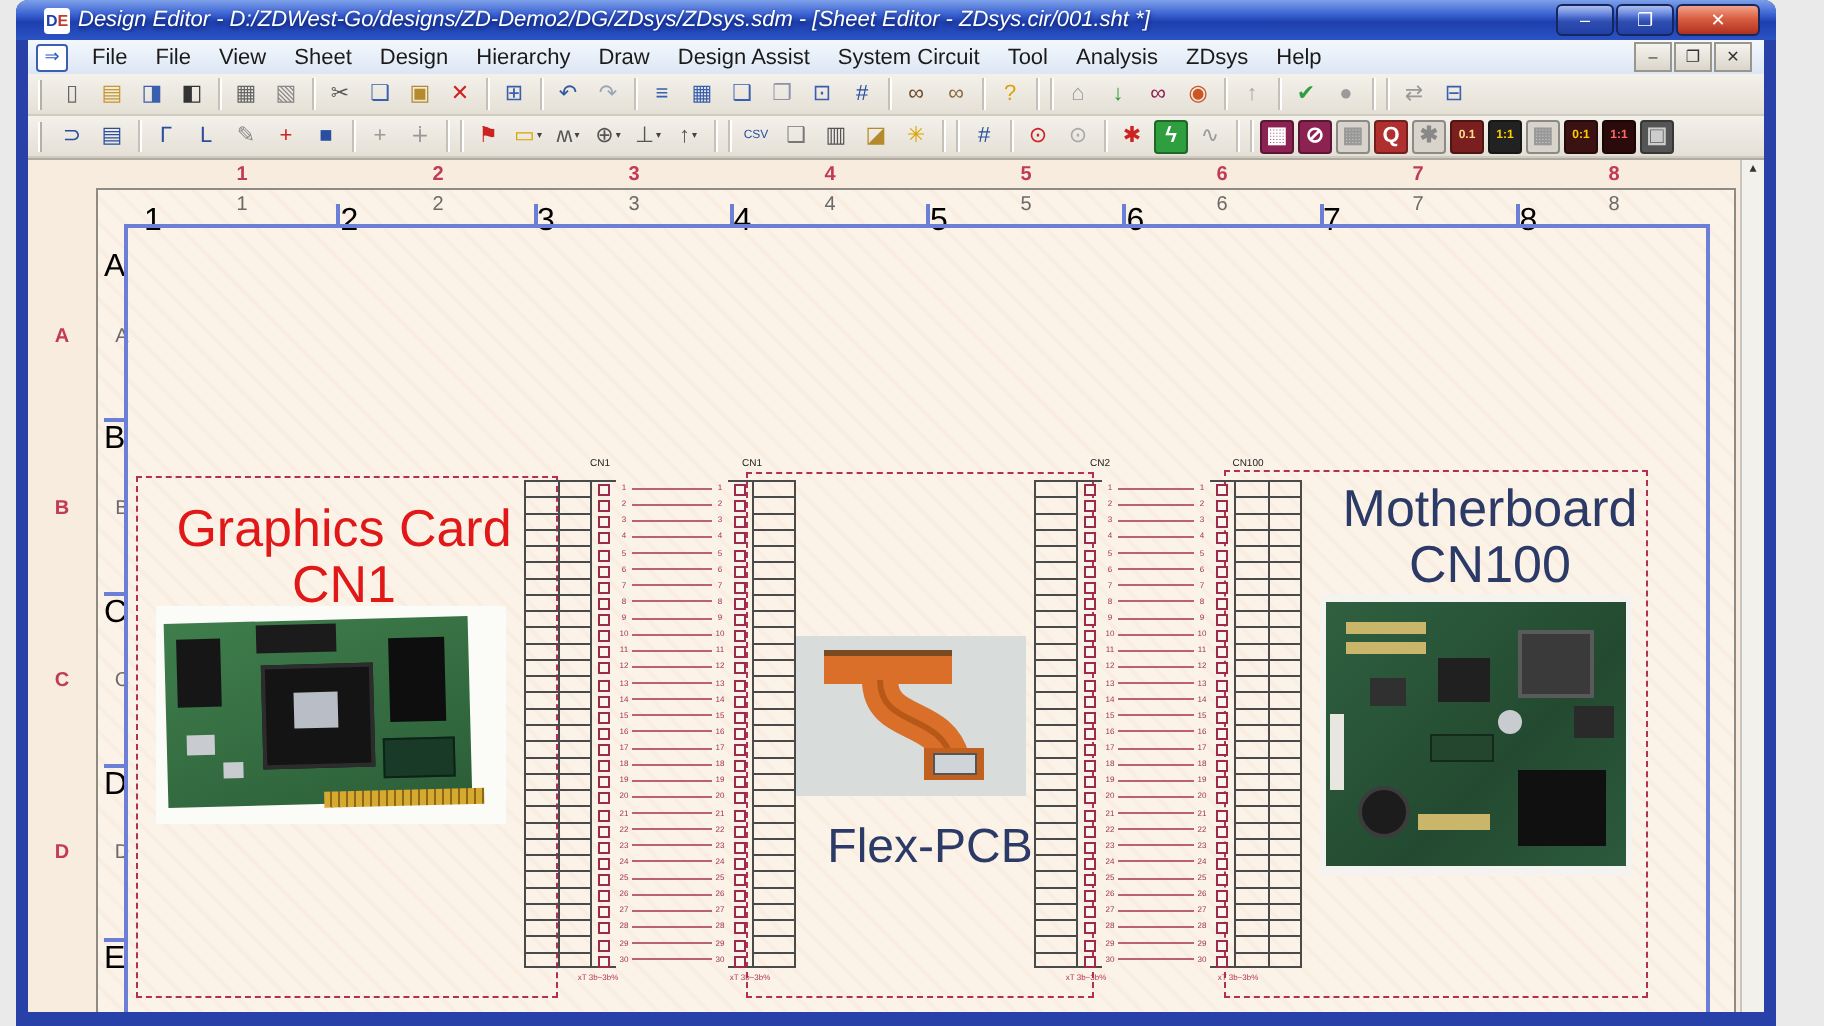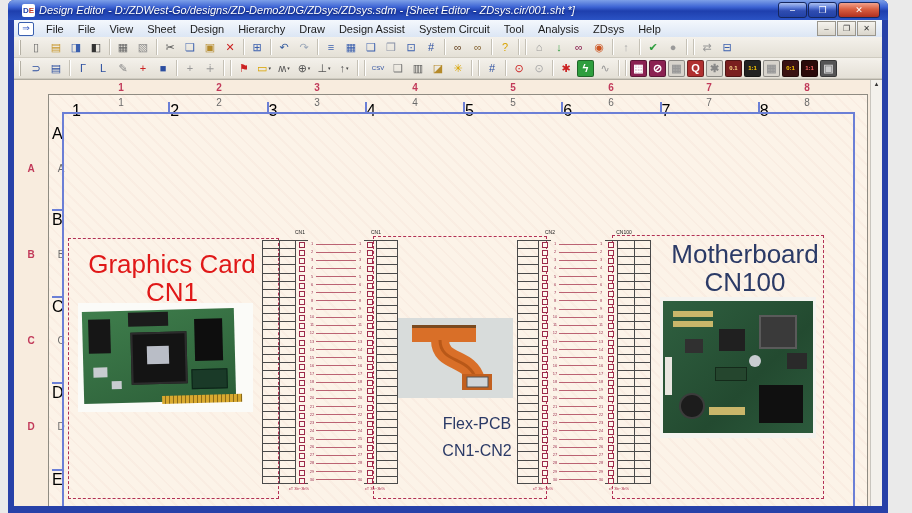--- a/index.html
+++ b/index.html
@@ -57,21 +57,21 @@
   .pin{width:4px;height:4px;border:1px solid #9C2A4A;background:#FDF6EE;}
   .wires{position:absolute;top:160px;height:244px;display:flex;flex-direction:column;}
   .wrow{height:8.133px;display:flex;align-items:center;}
   .wn{font-size:4px;color:#9C3050;width:8px;text-align:center;line-height:1;}
   .wl{flex:1;height:1px;background:#BB6272;}
   .clabel{position:absolute;top:149px;font-size:5px;color:#222;width:36px;text-align:center;}
   .fcap{position:absolute;top:406px;font-size:4px;color:#B03050;width:46px;text-align:center;white-space:nowrap;}
   .biglabel{position:absolute;text-align:center;line-height:28px;}
   .biglabel .l1,.biglabel .l2{display:block;}
   #glabel{left:58px;top:170px;width:200px;font-size:26px;color:#E01818;}
-  #flabel{left:388px;top:330px;width:150px;font-size:16px;line-height:27px;color:#2B3A66;}
+  #flabel{left:376px;top:330px;width:150px;font-size:24px;line-height:27px;color:#2B3A66;}
   #mlabel{left:636px;top:160px;width:190px;font-size:26px;color:#2B3A66;}
   
   .photo{position:absolute;overflow:hidden;}
   #gph{left:64px;top:223px;width:175px;height:109px;background:#FBFBF8;}
   #gph .board{position:absolute;left:5px;top:7px;width:152px;height:92px;background:linear-gradient(160deg,#3F7E4C,#2C5E38);transform:rotate(-1.5deg);}
   #gph .gold{position:absolute;right:-6px;bottom:-2px;width:80px;height:8px;background:repeating-linear-gradient(90deg,#D8A92F 0 3px,#8A6A1A 3px 4px);}
   #mph{left:646px;top:217px;width:156px;height:141px;background:#F4F3EF;}
   #mph .board{position:absolute;left:3px;top:4px;width:150px;height:132px;background:linear-gradient(135deg,#2F6040,#234A30 60%,#2C5A3C);}
   #fph{left:384px;top:238px;width:115px;height:80px;background:#D8DCDB;}
   .chip{position:absolute;background:#161616;}
@@ -972,21 +972,20 @@
     <div class="fcap" style="left:338px;">xT 3b~3b%</div>
     <div class="fcap" style="left:506px;">xT 3b~3b%</div>
     <div class="fcap" style="left:582px;">xT 3b~3b%</div>
 
     <div id="glabel" class="biglabel">
       <span class="l1">Graphics Card</span>
       <span class="l2">CN1</span>
     </div>
     <div id="flabel" class="biglabel">
       <span class="l1">Flex-PCB</span>
-      <span class="l2">CN1-CN2</span>
     </div>
     <div id="mlabel" class="biglabel">
       <span class="l1">Motherboard</span>
       <span class="l2">CN100</span>
     </div>
 
     <div id="gph" class="photo">
       <div class="board">
         <div class="chip" style="left:6px;top:8px;width:22px;height:34px;"></div>
         <div class="chip" style="left:46px;top:2px;width:40px;height:14px;background:#1b1b1b;"></div>

